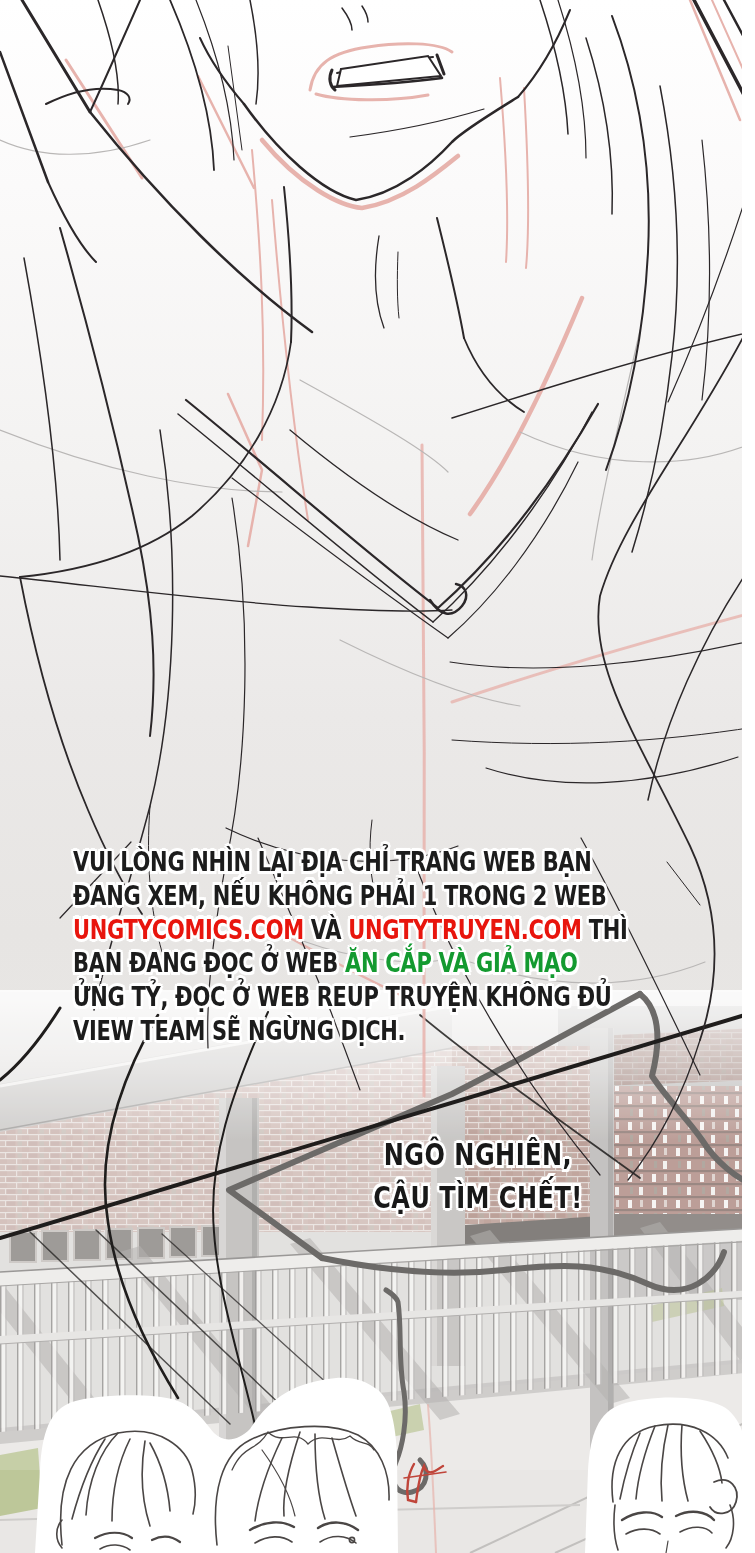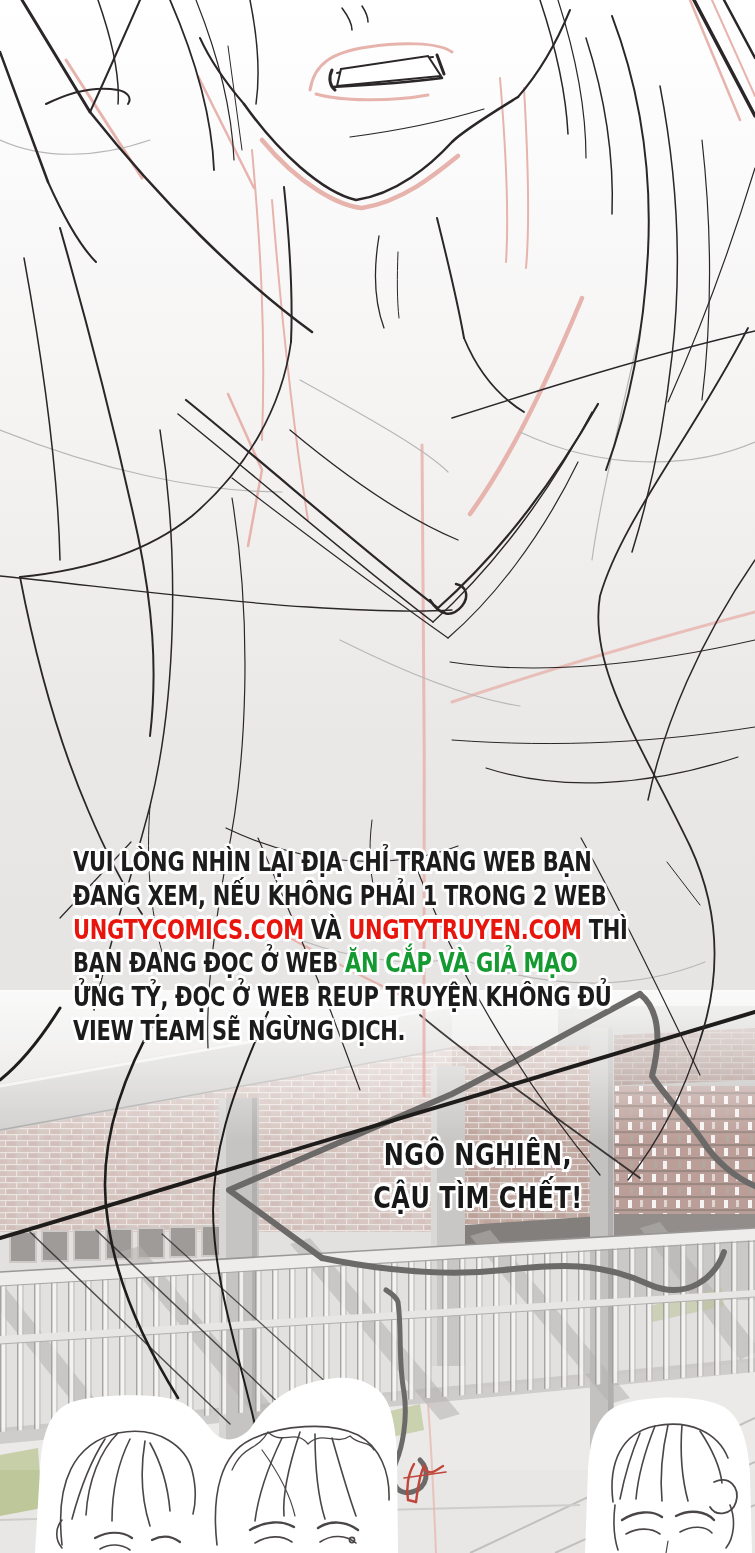--- a/index.html
+++ b/index.html
@@ -1,20 +1,19 @@
 <!DOCTYPE html>
 <html style="--warning_text: #1c1c1c; --url_red: #e8150d; --fake_green: #149a30; --speech_text: #181818; --outline_white: #ffffff; --sketch_ink: #2b2729; --sketch_pink: #e7b3ad; --sketch_gray: #b9b7b6; --brick: #b08d84; --scene_gray: #dedcda; --grass_green: #b5c18c; --correction_red: #c0453a;"><head>
 <meta charset="utf-8">
 <style>
   html,body{margin:0;padding:0;background:#fff;}
   .page{
     position:relative;width:742px;height:1553px;overflow:hidden;
     background:linear-gradient(180deg,#ffffff 0%,#fbfafa 12%,#f3f2f1 30%,#ebe9e8 46%,#e7e5e3 60%,#e9e7e5 72%,#e6e4e2 100%);
     font-family:"DejaVu Sans","Liberation Sans",sans-serif;
-    padding-left:14px;
   }
   .art{position:absolute;left:0;top:0;}
   .txtblock{position:absolute;font-weight:bold;color:var(--warning_text,#1c1c1c);}
   .outline{
     text-shadow:-2px -2px 0 #fff,2px -2px 0 #fff,-2px 2px 0 #fff,2px 2px 0 #fff,
     -2.5px 0 0 #fff,2.5px 0 0 #fff,0 -2.5px 0 #fff,0 2.5px 0 #fff,0 0 5px rgba(255,255,255,.95);
   }
   .warning{
     left:73px;top:846px;width:575px;
     font-size:21px;line-height:27px;letter-spacing:-0.3px;

